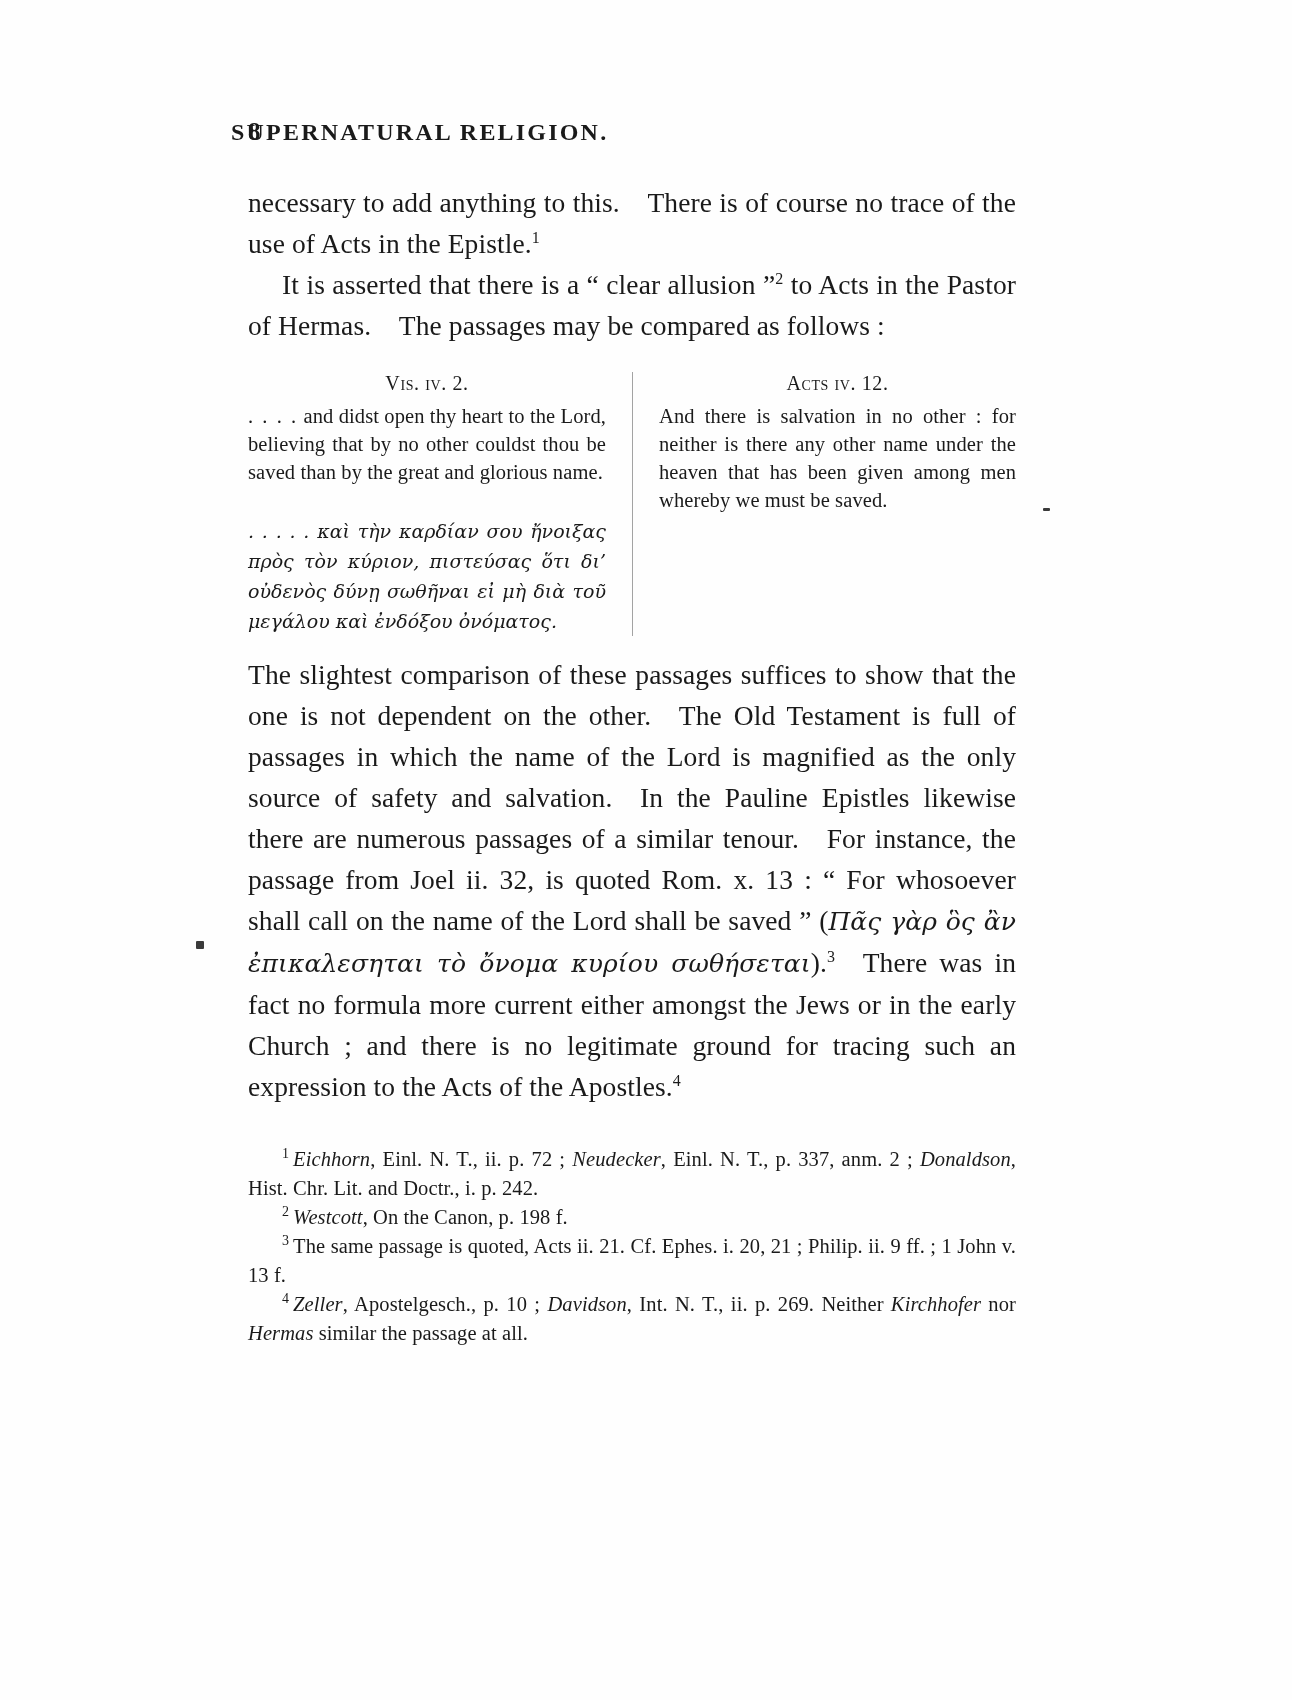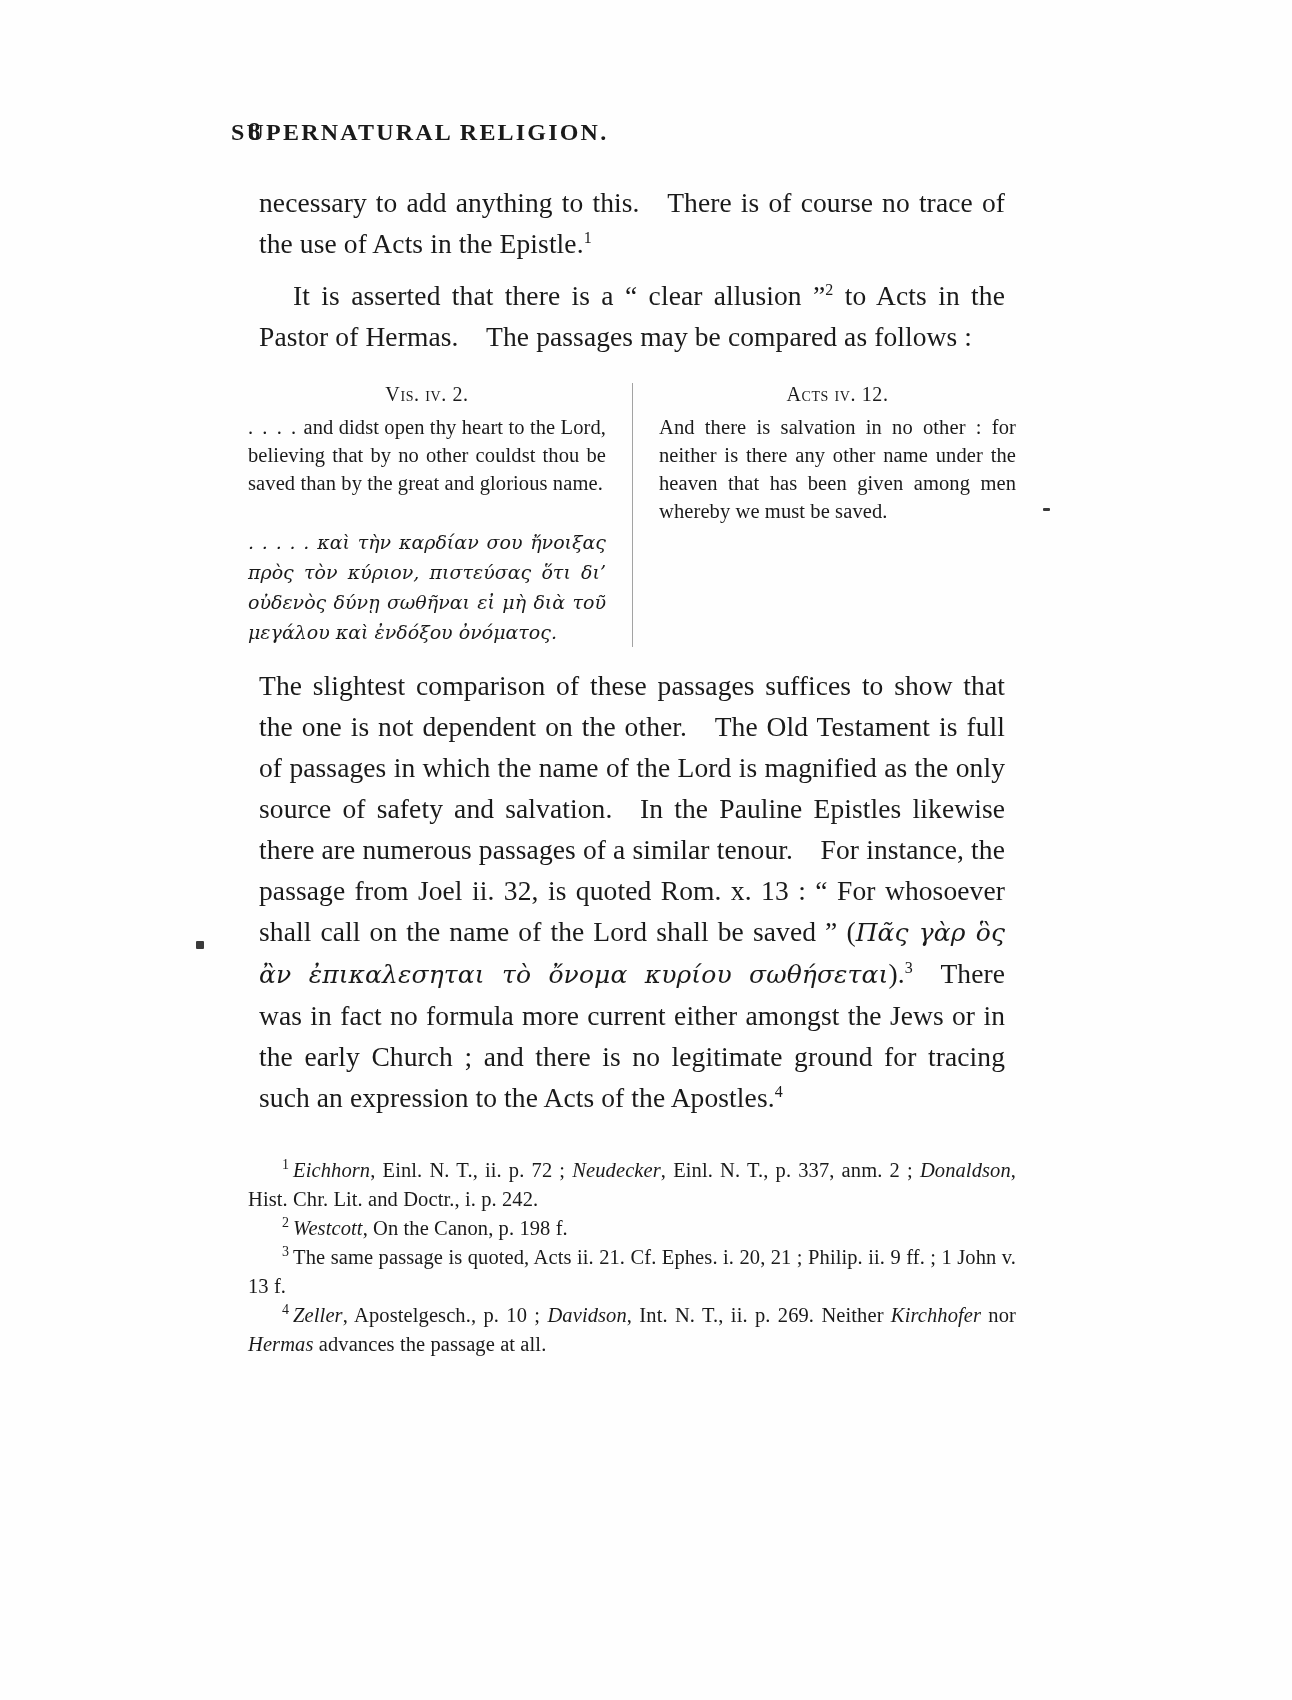--- a/index.html
+++ b/index.html
@@ -47,21 +47,21 @@
     font-weight: bold;
     font-size: 24px;
     letter-spacing: 2.2px;
     margin-left: -30px;
   }
 
   
   p.body {
     font-size: 27.5px;
     line-height: 41px;
-    margin: 11px;
+    margin: 0;
     text-align: justify;
     text-justify: inter-word;
     letter-spacing: 0.1px;
   }
   p.body.indent { text-indent: 34px; }
   p.body + p.body { margin-top: 0; }
 
   sup.fn {
     font-size: 16px;
     vertical-align: super;
@@ -171,17 +171,17 @@
         <div class="gap"></div>
       </div>
     </div>
 
     <p class="body"><span>The slightest comparison of these passages suffices to show that the one is not dependent on the other. The Old Testament is full of passages in which the name of the Lord is magnified as the only source of safety and salvation. In the Pauline Epistles likewise there are numerous passages of a similar tenour. For instance, the passage from Joel ii. 32, is quoted Rom. x. 13 : “ For whosoever shall call on the name of the Lord shall be saved ” (</span><span class="grk">Πᾶς γὰρ ὃς ἂν ἐπικαλεσηται τὸ ὄνομα κυρίου σωθήσεται</span><span>).</span><sup class="fn">3</sup><span> There was in fact no formula more current either amongst the Jews or in the early Church ; and there is no legitimate ground for tracing such an expression to the Acts of the Apostles.</span><sup class="fn">4</sup></p>
 
     <div class="footnotes">
         <p><sup>1</sup><span class="it">Eichhorn</span><span>, Einl. N. T., ii. p. 72 ; </span><span class="it">Neudecker</span><span>, Einl. N. T., p. 337, anm. 2 ; </span><span class="it">Donaldson</span><span>, Hist. Chr. Lit. and Doctr., i. p. 242.</span></p>
         <p><sup>2</sup><span class="it">Westcott</span><span>, On the Canon, p. 198 f.</span></p>
         <p><sup>3</sup><span>The same passage is quoted, Acts ii. 21. Cf. Ephes. i. 20, 21 ; Philip. ii. 9 ff. ; 1 John v. 13 f.</span></p>
-        <p><sup>4</sup><span class="it">Zeller</span><span>, Apostelgesch., p. 10 ; </span><span class="it">Davidson</span><span>, Int. N. T., ii. p. 269.  Neither </span><span class="it">Kirchhofer</span><span> nor </span><span class="it">Hermas</span><span> advances the passage at all.</span></p>
+        <p><sup>4</sup><span class="it">Zeller</span><span>, Apostelgesch., p. 10 ; </span><span class="it">Davidson</span><span>, Int. N. T., ii. p. 269.  Neither </span><span class="it">Kirchhofer</span><span> nor </span><span class="it">Hermas</span><span> similar the passage at all.</span></p>
       </div>
 
   </div>
 </div>
 
 </body></html>

